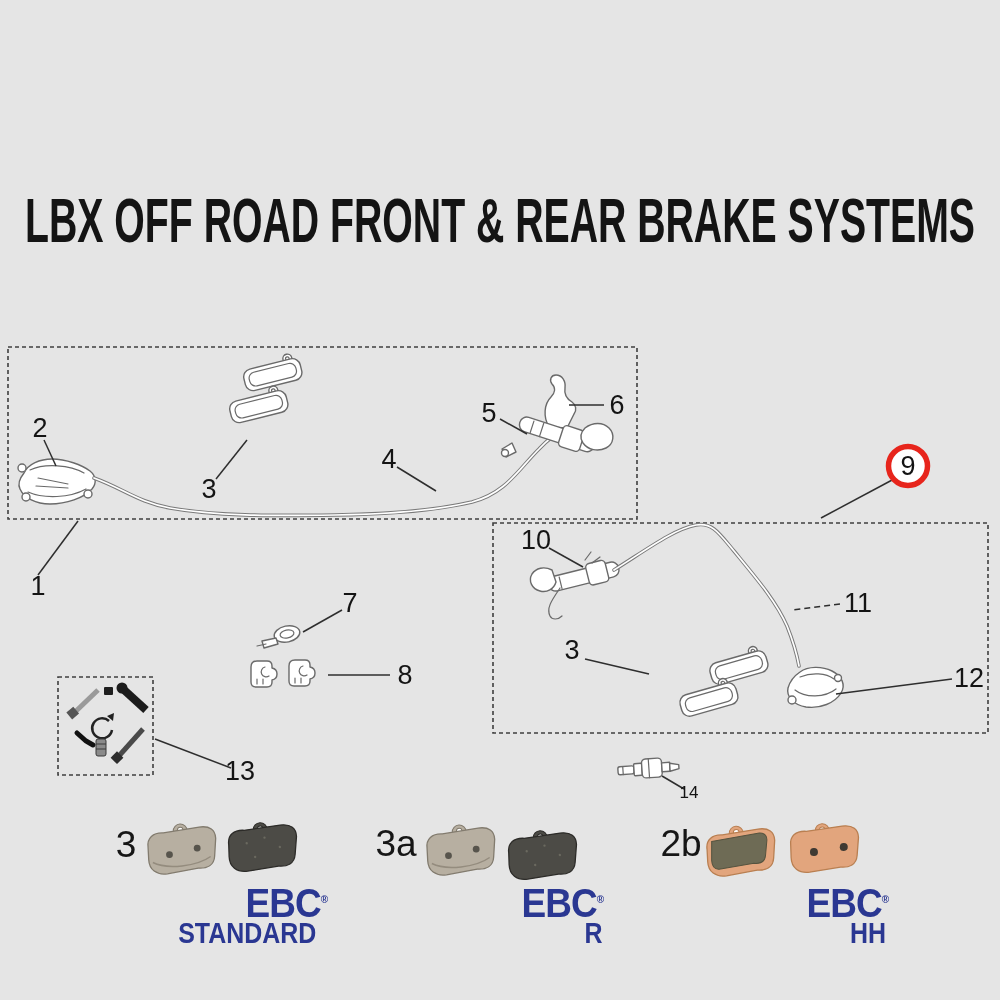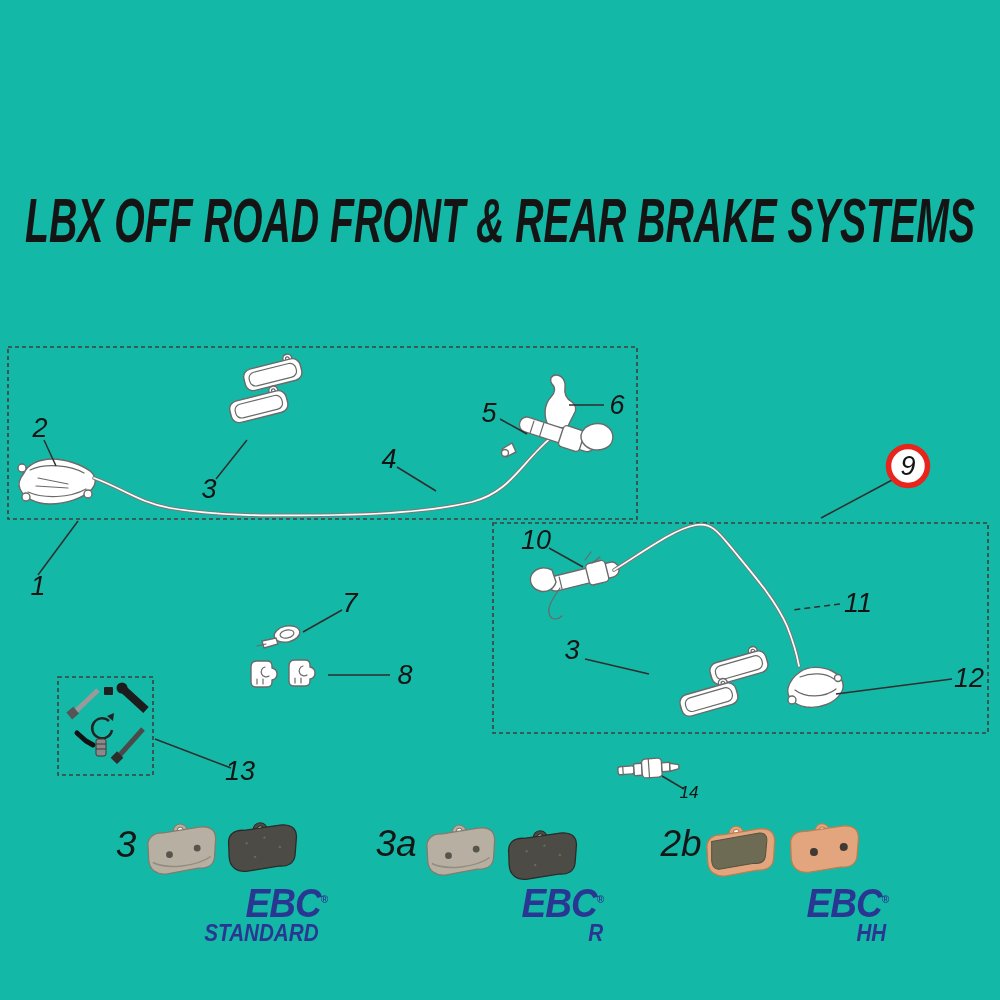--- a/index.html
+++ b/index.html
@@ -1,38 +1,38 @@
 <!DOCTYPE html>
 <html><head>
 <meta charset="utf-8">
 <style>
   html,body{margin:0;padding:0;background:#ffffff;}
-  .stage{position:relative;width:1000px;height:1000px;background:#14b8a6;overflow:hidden;
-         font-family:"Liberation Sans",sans-serif;font-style:italic;}
+  .stage{position:relative;width:1000px;height:1000px;background:#e5e5e5;overflow:hidden;
+         font-family:"Liberation Sans",sans-serif;}
   svg{position:absolute;left:0;top:0;}
 
   
   .dbox{fill:none;stroke:#3f3f3f;stroke-width:1.6;stroke-dasharray:4 3;}
   .ldr{stroke:#2e2e2e;stroke-width:1.5;fill:none;}
   .ldr-dash{stroke:#2e2e2e;stroke-width:1.5;fill:none;stroke-dasharray:6 4;}
   .tube-o{stroke:#7a7a7a;stroke-width:3.6;fill:none;stroke-linecap:round;}
   .tube-i{stroke:#ffffff;stroke-width:1.7;fill:none;stroke-linecap:round;}
   .la{fill:#ffffff;stroke:#6a6a6a;stroke-width:1.4;stroke-linejoin:round;}
   .lad{fill:none;stroke:#6a6a6a;stroke-width:1.2;stroke-linecap:round;}
   text.callout{font-size:27px;fill:#141414;font-family:"Liberation Sans",sans-serif;}
   text.callout-sm{font-size:17px;fill:#141414;font-family:"Liberation Sans",sans-serif;}
   text.title-text{font-family:"Liberation Sans",sans-serif;font-weight:bold;fill:#141414;}
 
   
   .pad-num{position:absolute;font-size:37px;color:#161616;transform:translate(-50%,-50%);}
   .logo{position:absolute;width:210px;text-align:right;color:#2a3792;}
   .logo .brand{font-size:37px;font-weight:bold;line-height:32px;letter-spacing:-1px;
                display:inline-block;transform:scaleY(1.08);}
   .logo .brand sup{font-size:10px;vertical-align:super;letter-spacing:0;}
-  .logo .tier{font-size:24px;font-weight:bold;line-height:26px;}
+  .logo .tier{font-size:29px;font-weight:bold;line-height:26px;}
   .logo .tier span{display:inline-block;transform:scaleX(0.86);transform-origin:center;}
 </style>
 </head>
 <body>
 
 <div class="stage">
 
   <svg width="1000" height="1000" viewBox="0 0 1000 1000">
 
     <g transform="scale(1,1.25)">

